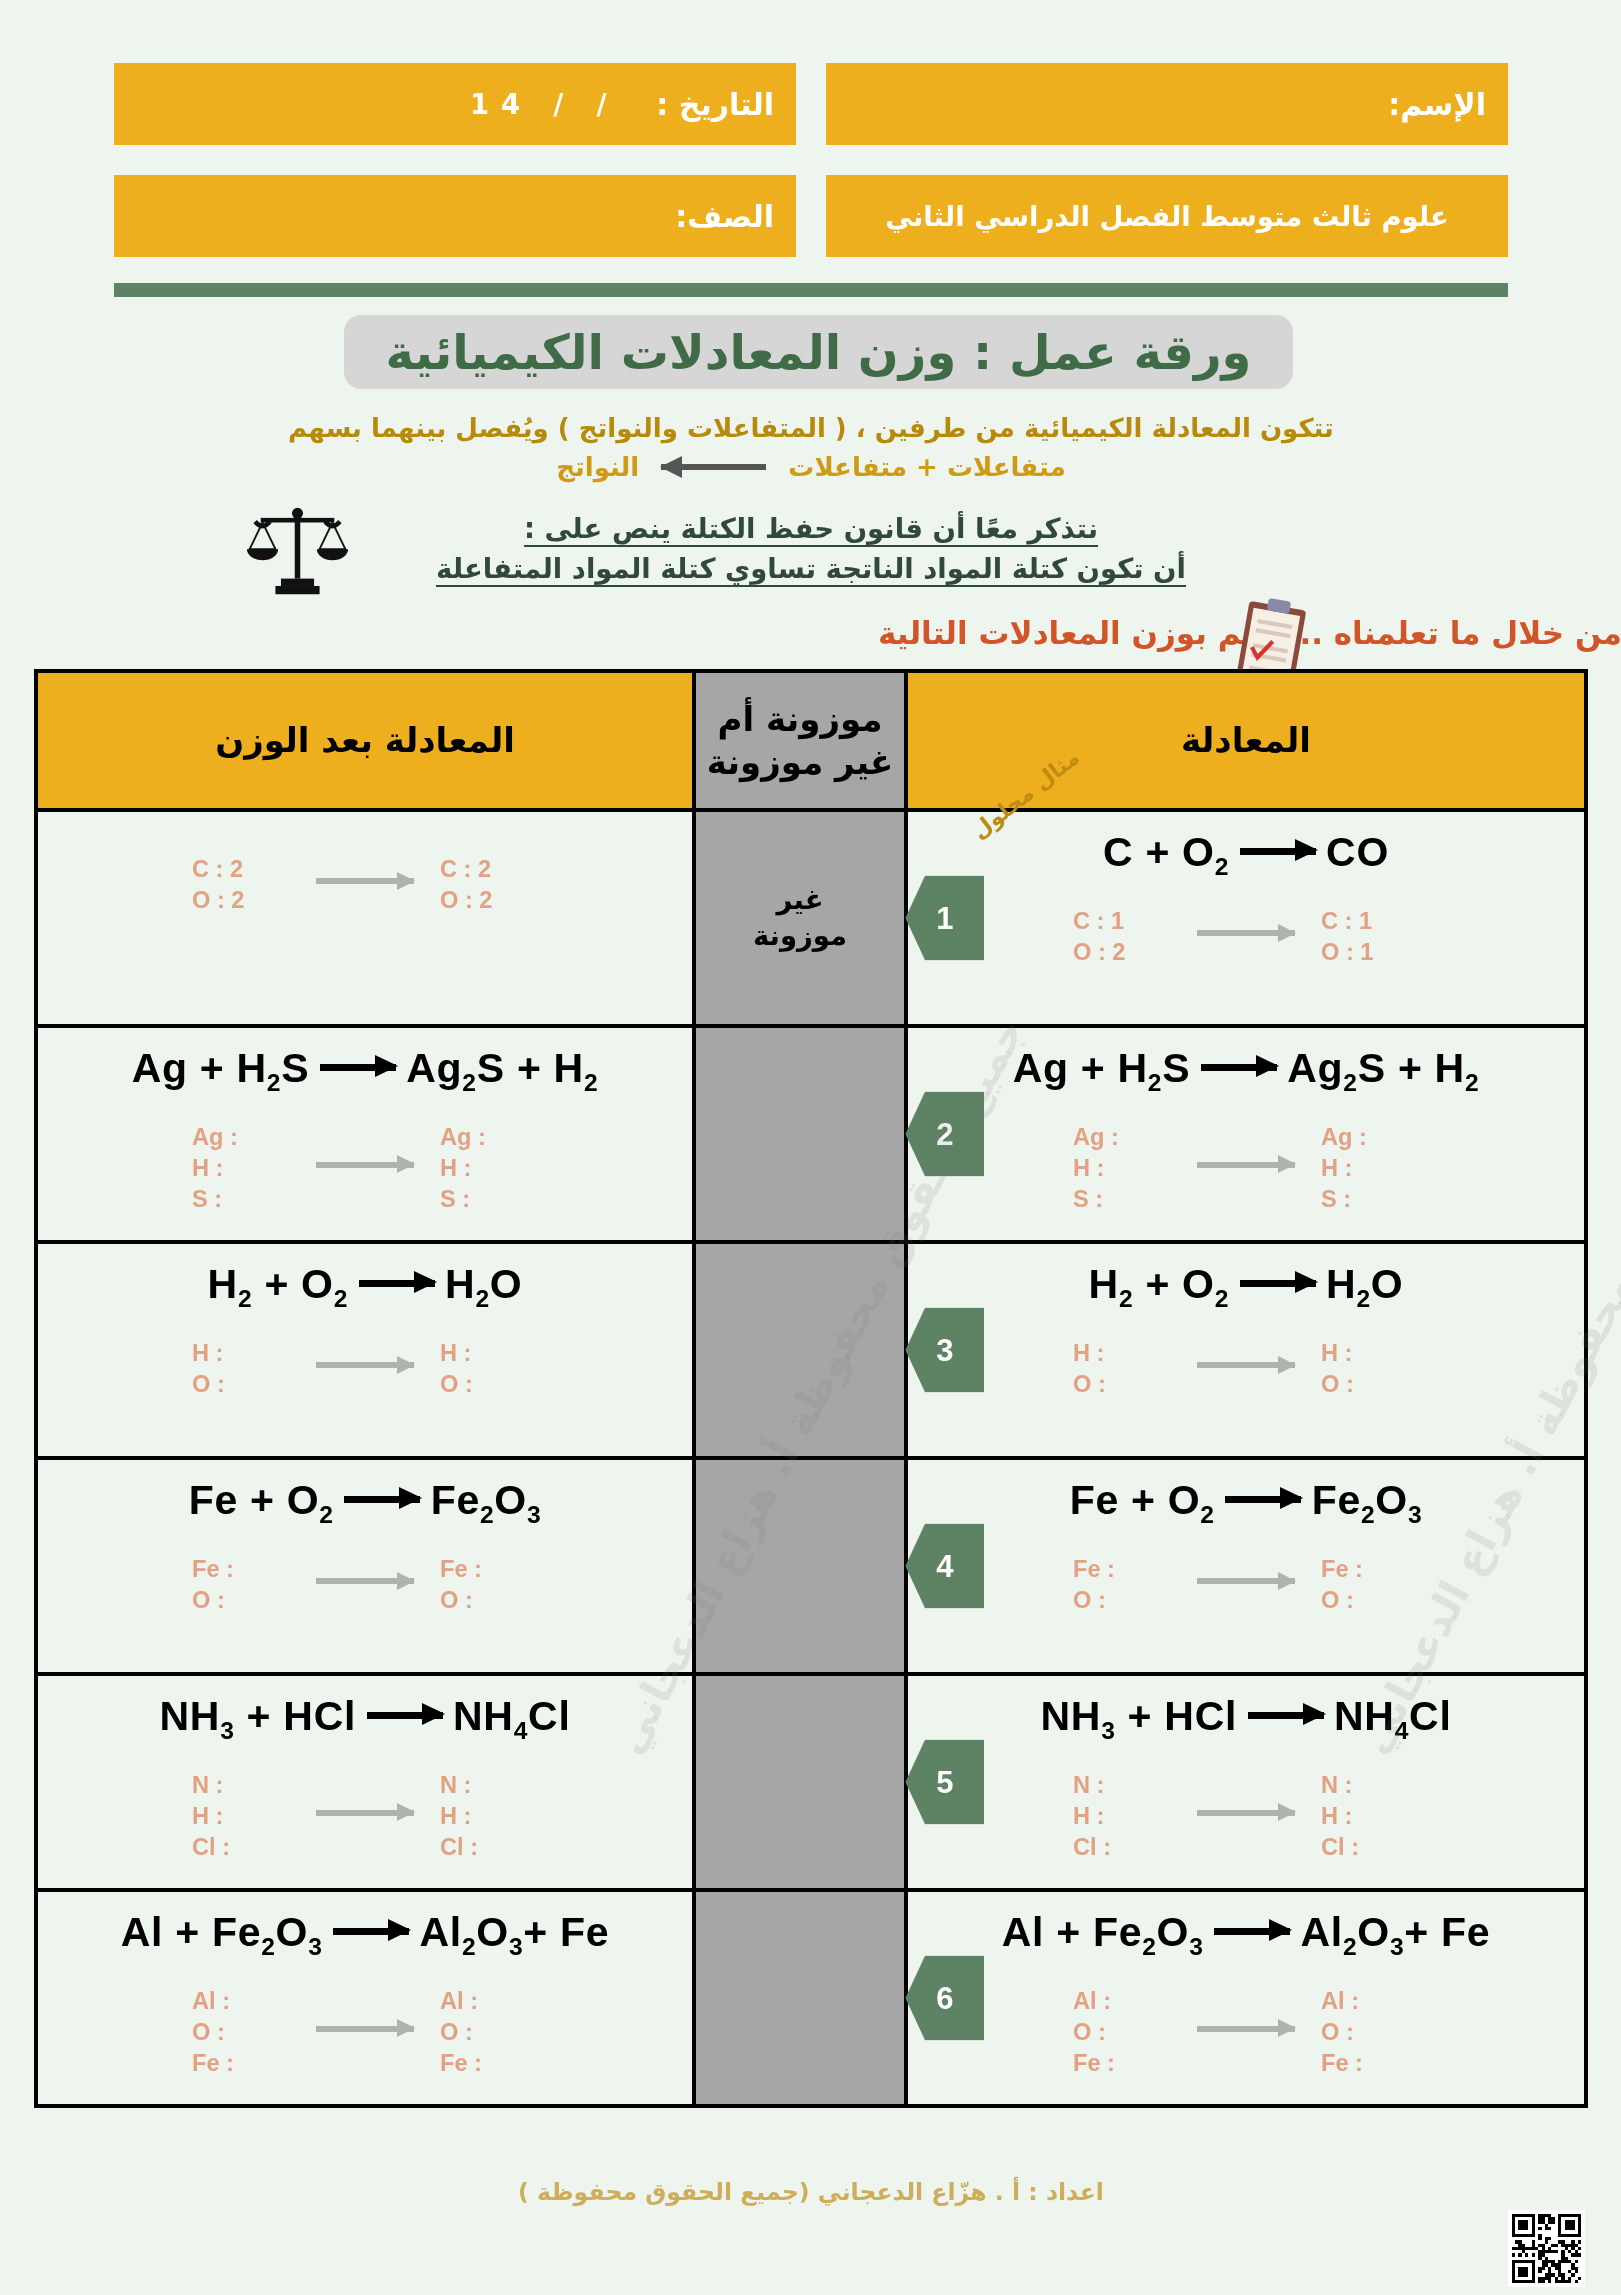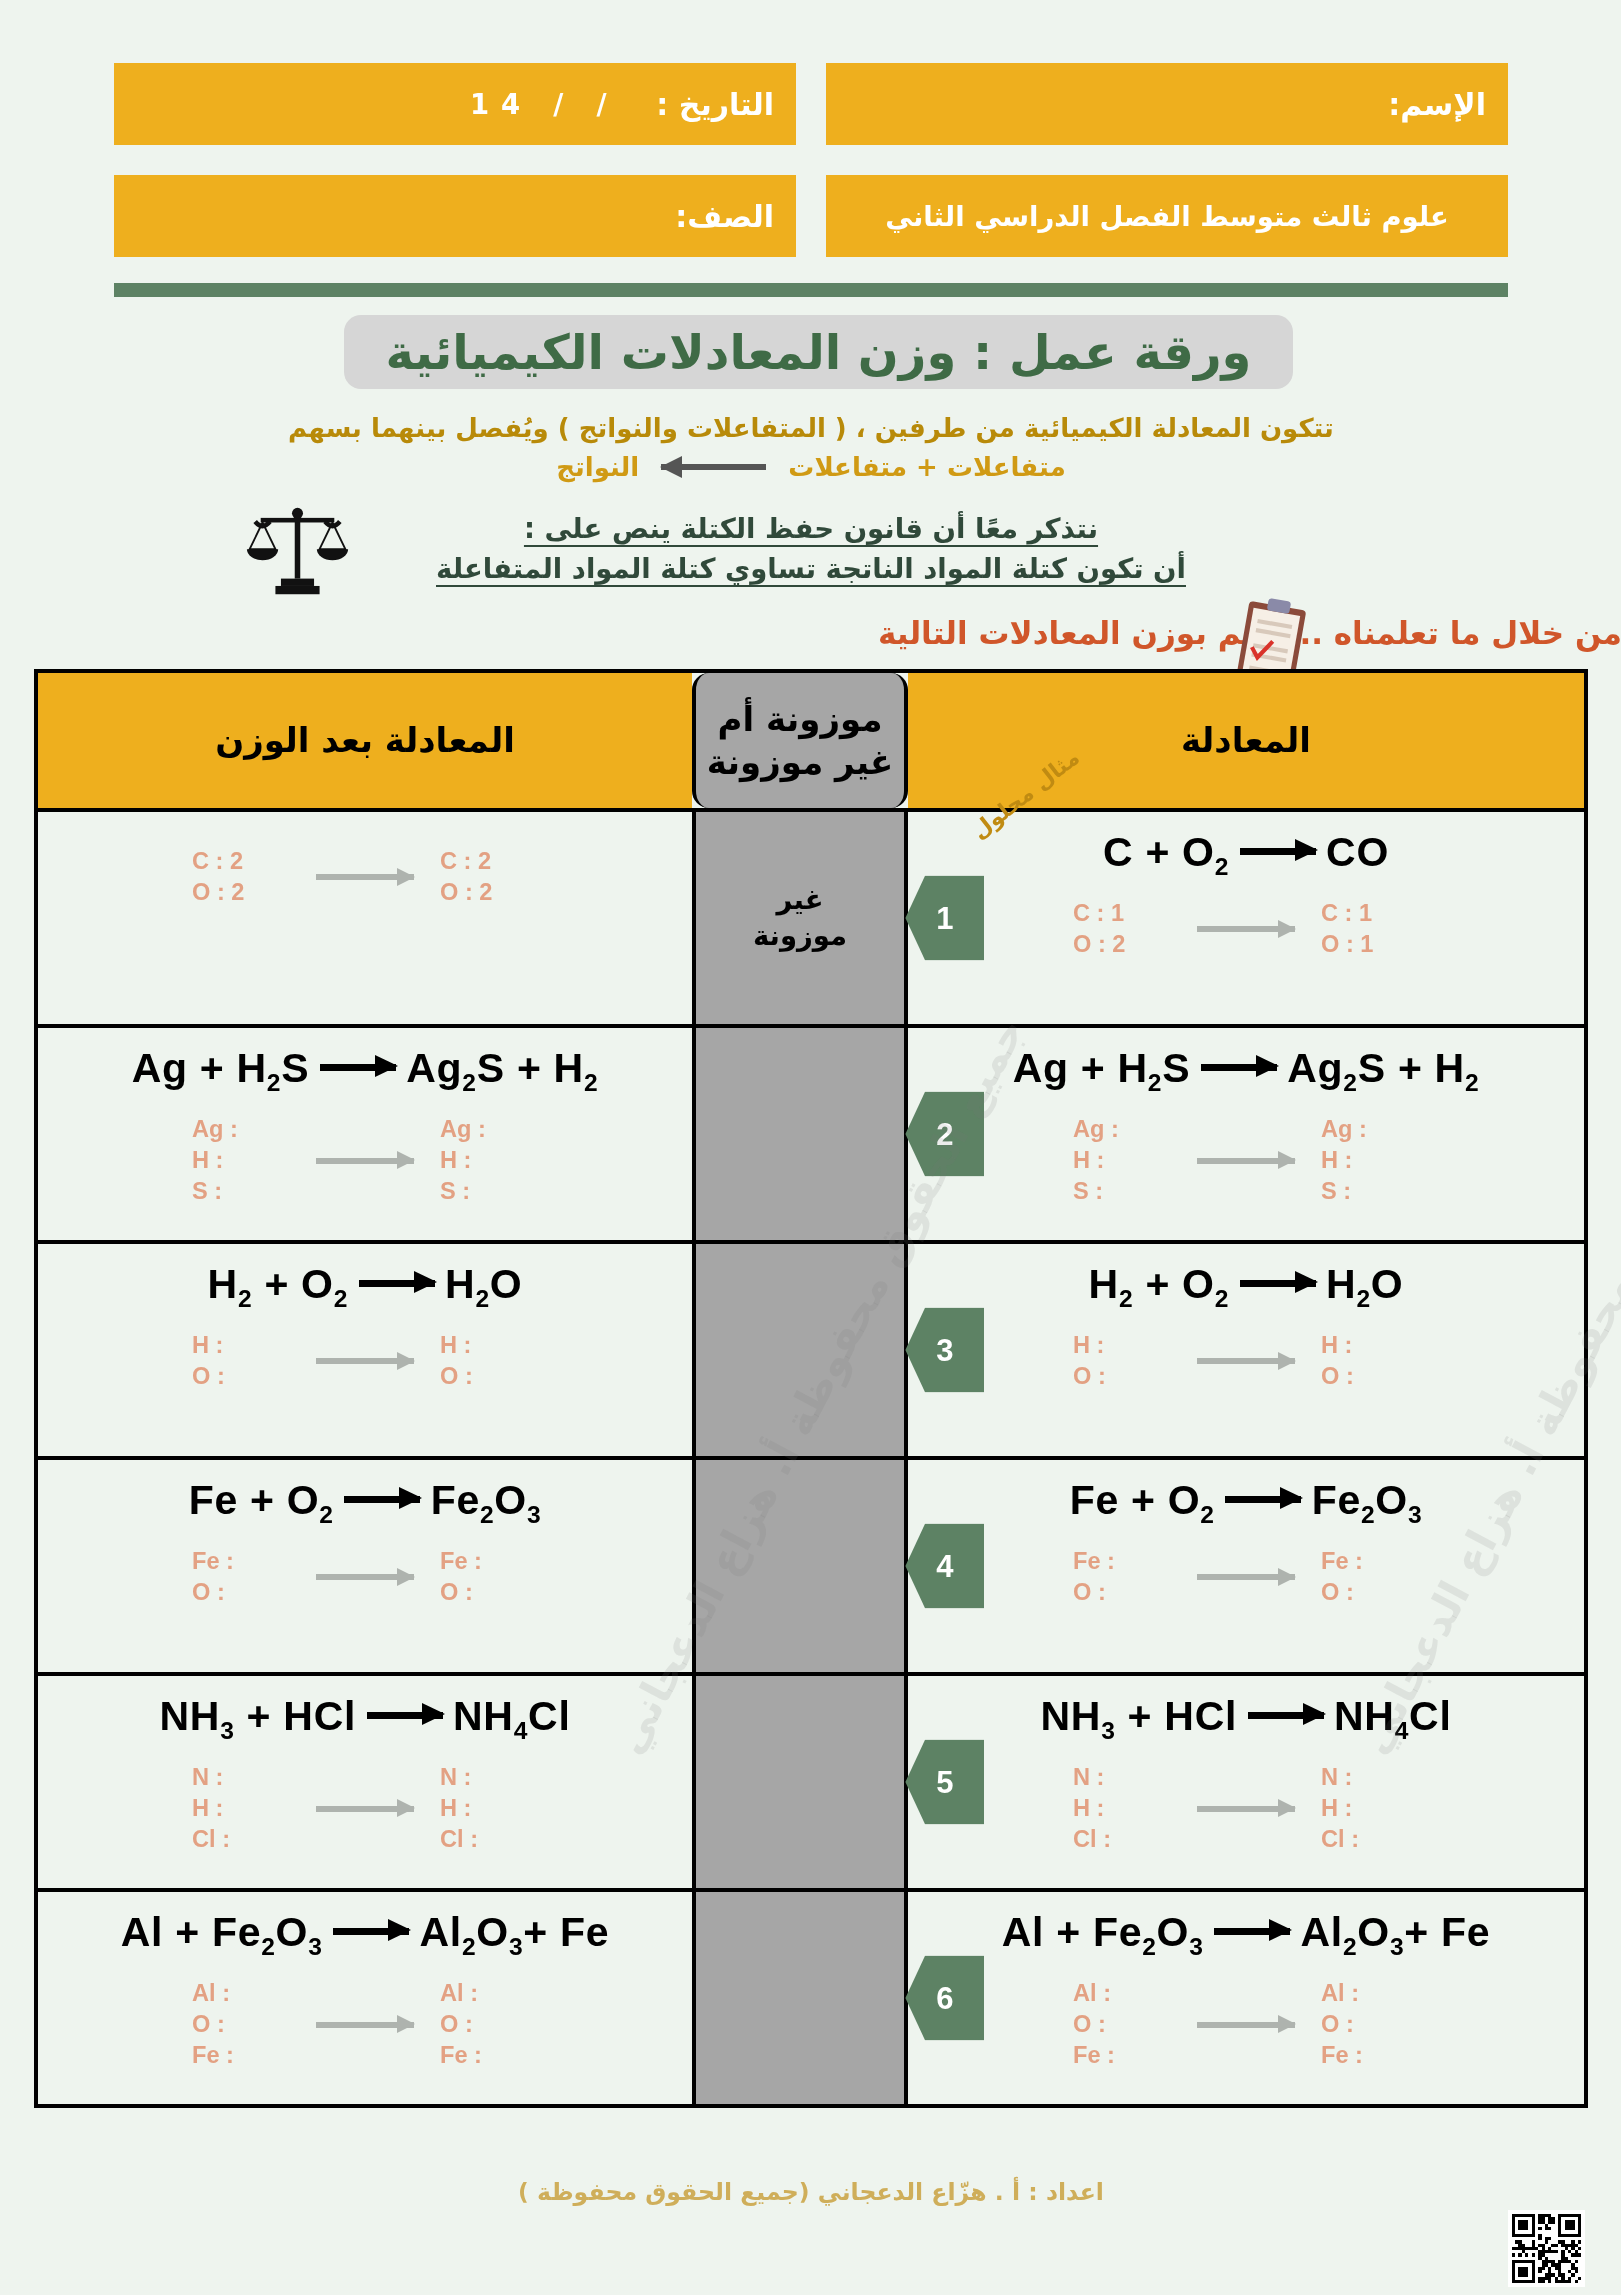--- a/index.html
+++ b/index.html
@@ -77,42 +77,42 @@
   }
   .trow { display:flex; flex-direction:row; border-bottom:4.6px solid #000; }
   .trow:last-child { border-bottom:none; }
   .c-after { width:654px; position:relative; }
   .c-state { width:208px; background:#a6a6a6; border-left:4.6px solid #000; border-right:4.6px solid #000;
              display:flex; align-items:center; justify-content:center; }
   .c-eq    { flex:1 1 auto; position:relative; }
 
   .hrow { height:135px; }
   .hrow .c-after, .hrow .c-eq { background:#eeaf1e; display:flex; align-items:center; justify-content:center; }
-  .hrow .c-state { background:#a6a6a6;border-radius:17px; }
+  .hrow .c-state { background:#a6a6a6; }
   .hcell { font-size:34px; font-weight:bold; color:#000; direction:rtl; text-align:center; line-height:1.25; }
 
   .brow { min-height:212px; }
   .brow .c-state { font-size:27.5px; font-weight:bold; color:#000; direction:rtl; text-align:center; line-height:1.3; }
 
   
   .cellbox { position:relative; height:100%; padding:17px 26px 14.4px; box-sizing:border-box; }
   .eqline { text-align:center; font-size:41px; font-weight:bold; color:#000; letter-spacing:0.7px;
             font-family:"Liberation Sans",sans-serif; white-space:nowrap; }
   .eqline sub { font-size:0.6em; }
   .coef { color:#d4541f; }
   .rxn-arrow { display:inline-block; width:76px; height:7.2px; background:#000; position:relative;
                vertical-align:middle; margin:0 10.5px 7.9px; }
   .rxn-arrow::after { content:""; position:absolute; right:-2px; top:-8.5px;
                border-top:11.8px solid transparent; border-bottom:11.8px solid transparent;
                border-left:23.6px solid #000; }
 
   .counts { display:flex; flex-direction:row; align-items:center; justify-content:center;
             margin-top:17px; gap:26px; }
   .cnt { color:#e3a183; font-size:23.6px; font-weight:bold; line-height:1.32; min-width:98px;
-         font-family:"Liberation Sans",sans-serif; }
+         font-family:"Liberation Sans",sans-serif;margin-top:8px; }
   .cnt.r { text-align:left; }
   .cnt.l { text-align:left; }
   .cnt-arrow { width:98px; height:5.9px; background:#aeb3ae; position:relative; flex:0 0 auto; }
   .cnt-arrow::after { content:""; position:absolute; right:-1.3px; top:-6.5px;
            border-top:9.2px solid transparent; border-bottom:9.2px solid transparent;
            border-left:18.3px solid #aeb3ae; }
 
   
   .hexwrap { position:absolute; left:-2.6px; top:50%; transform:translateY(-50%); }
   .hex {

